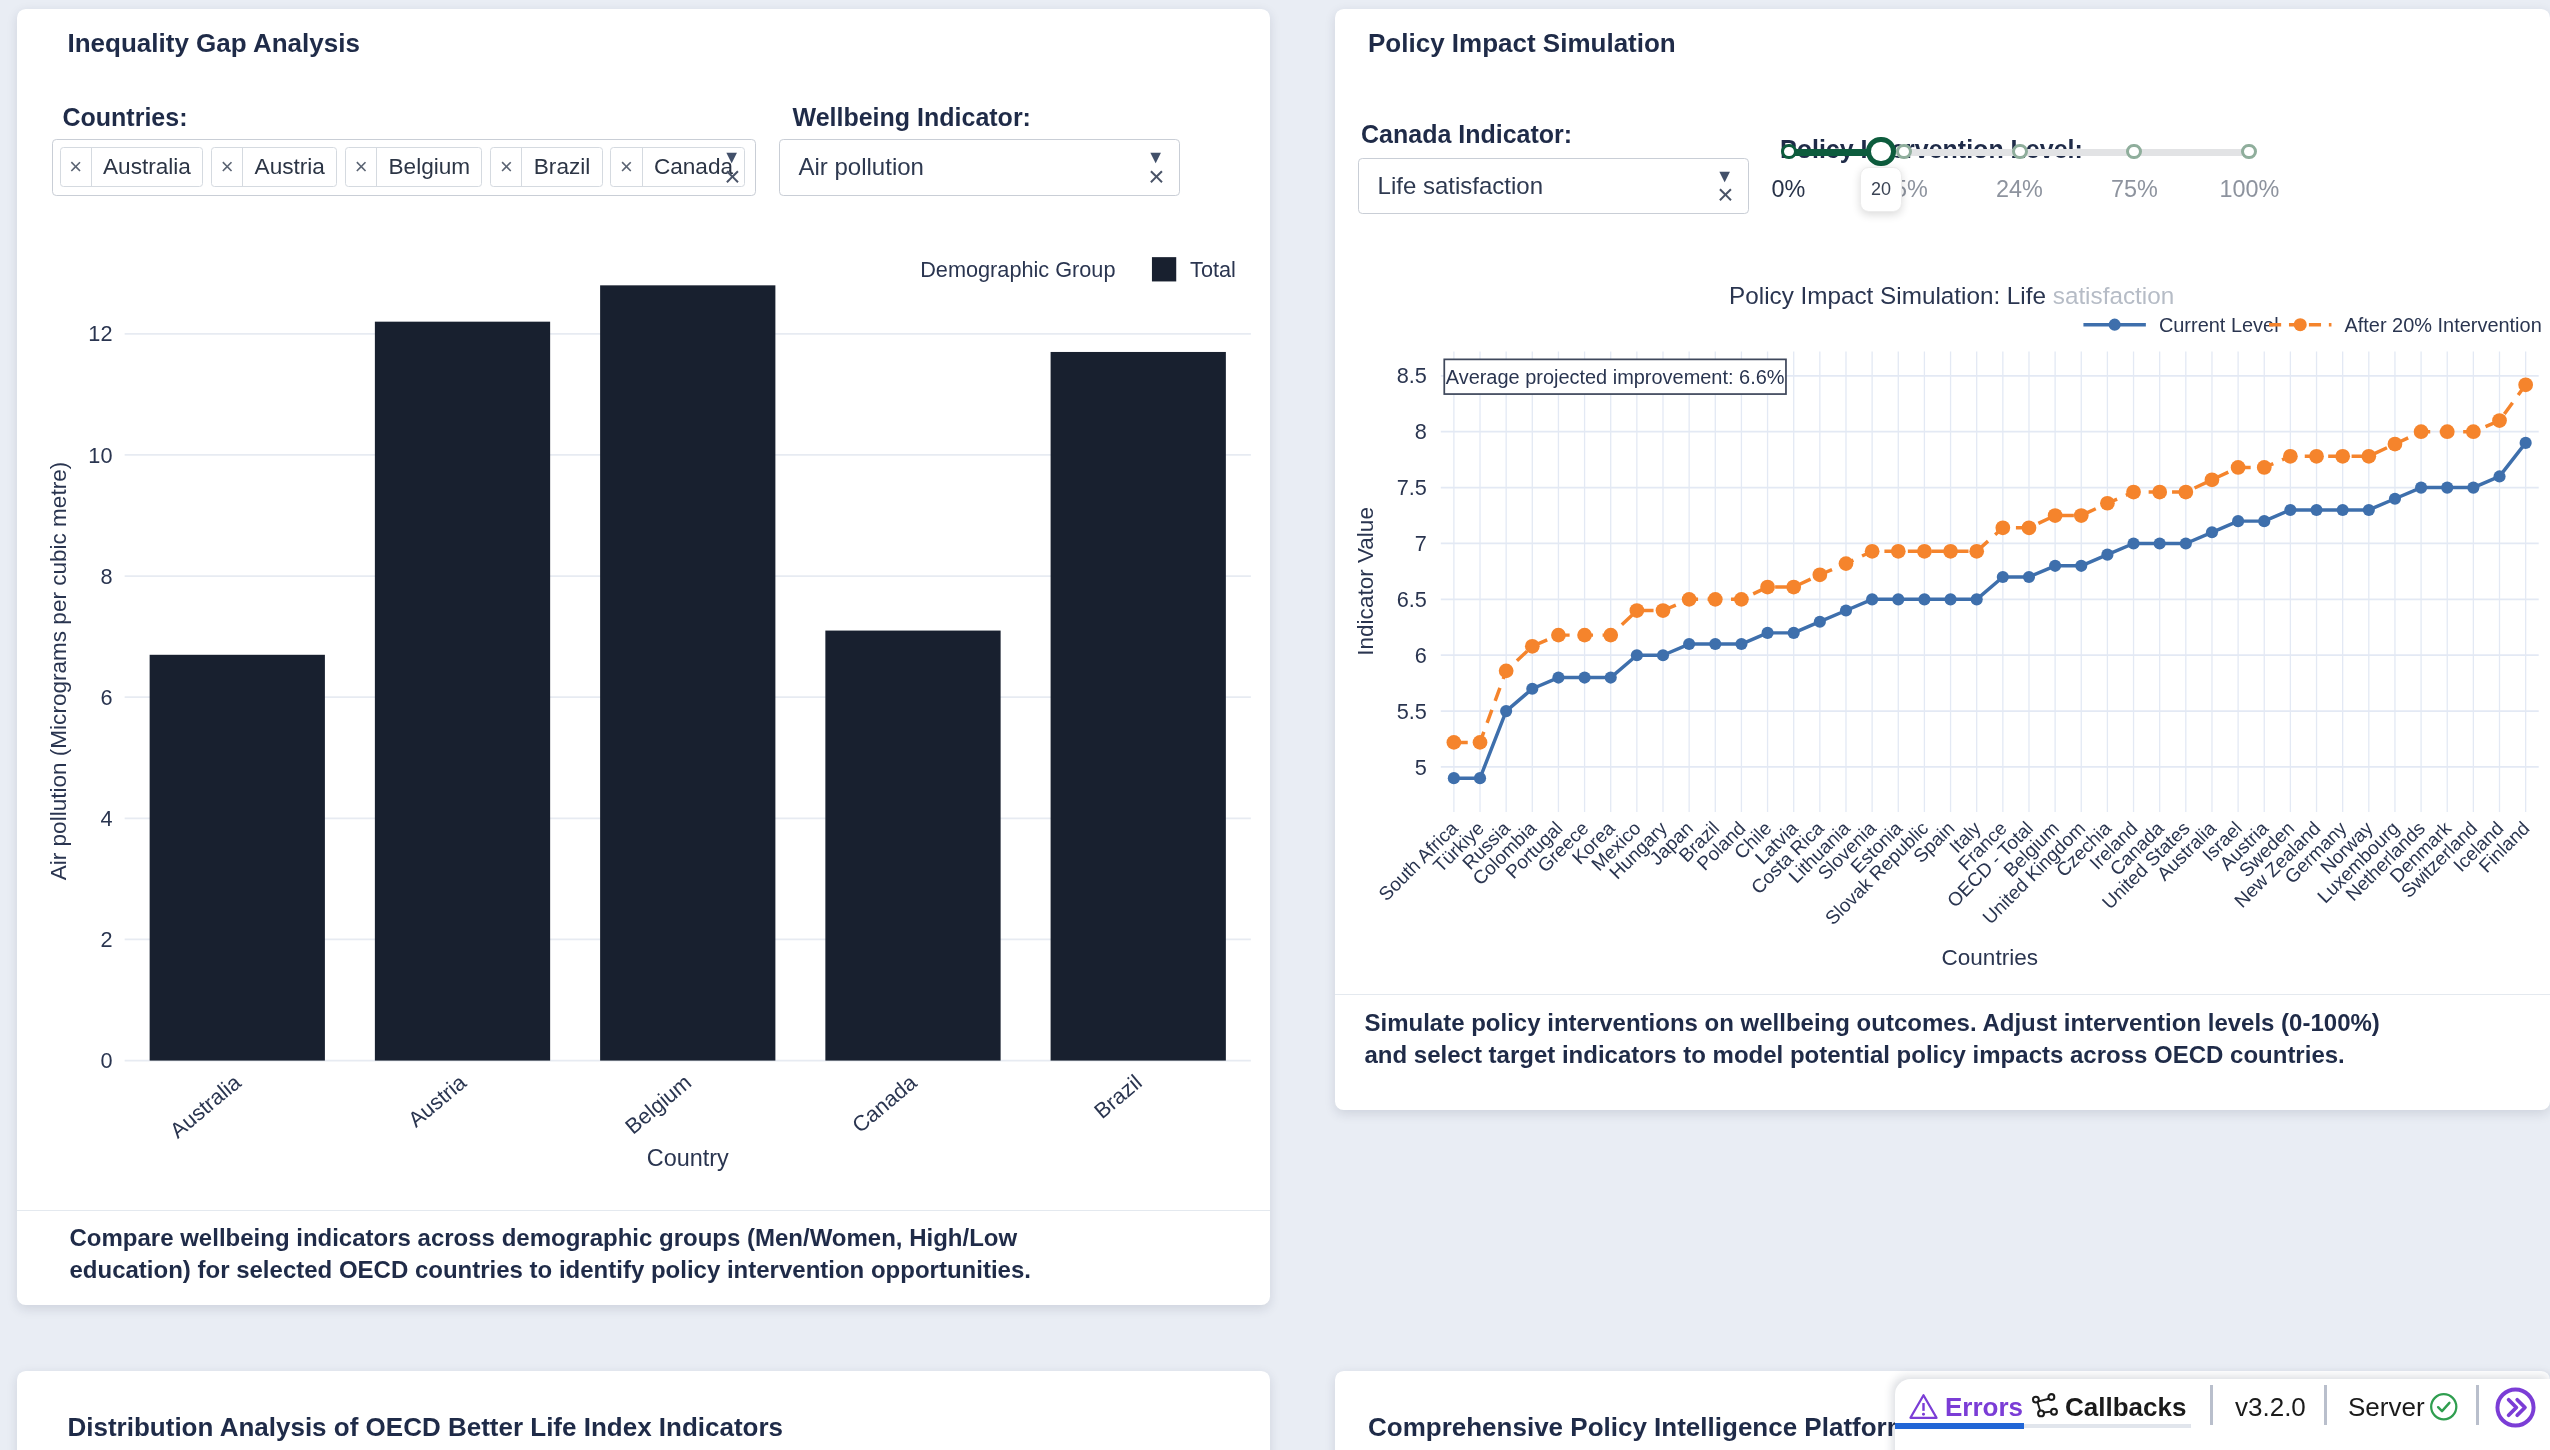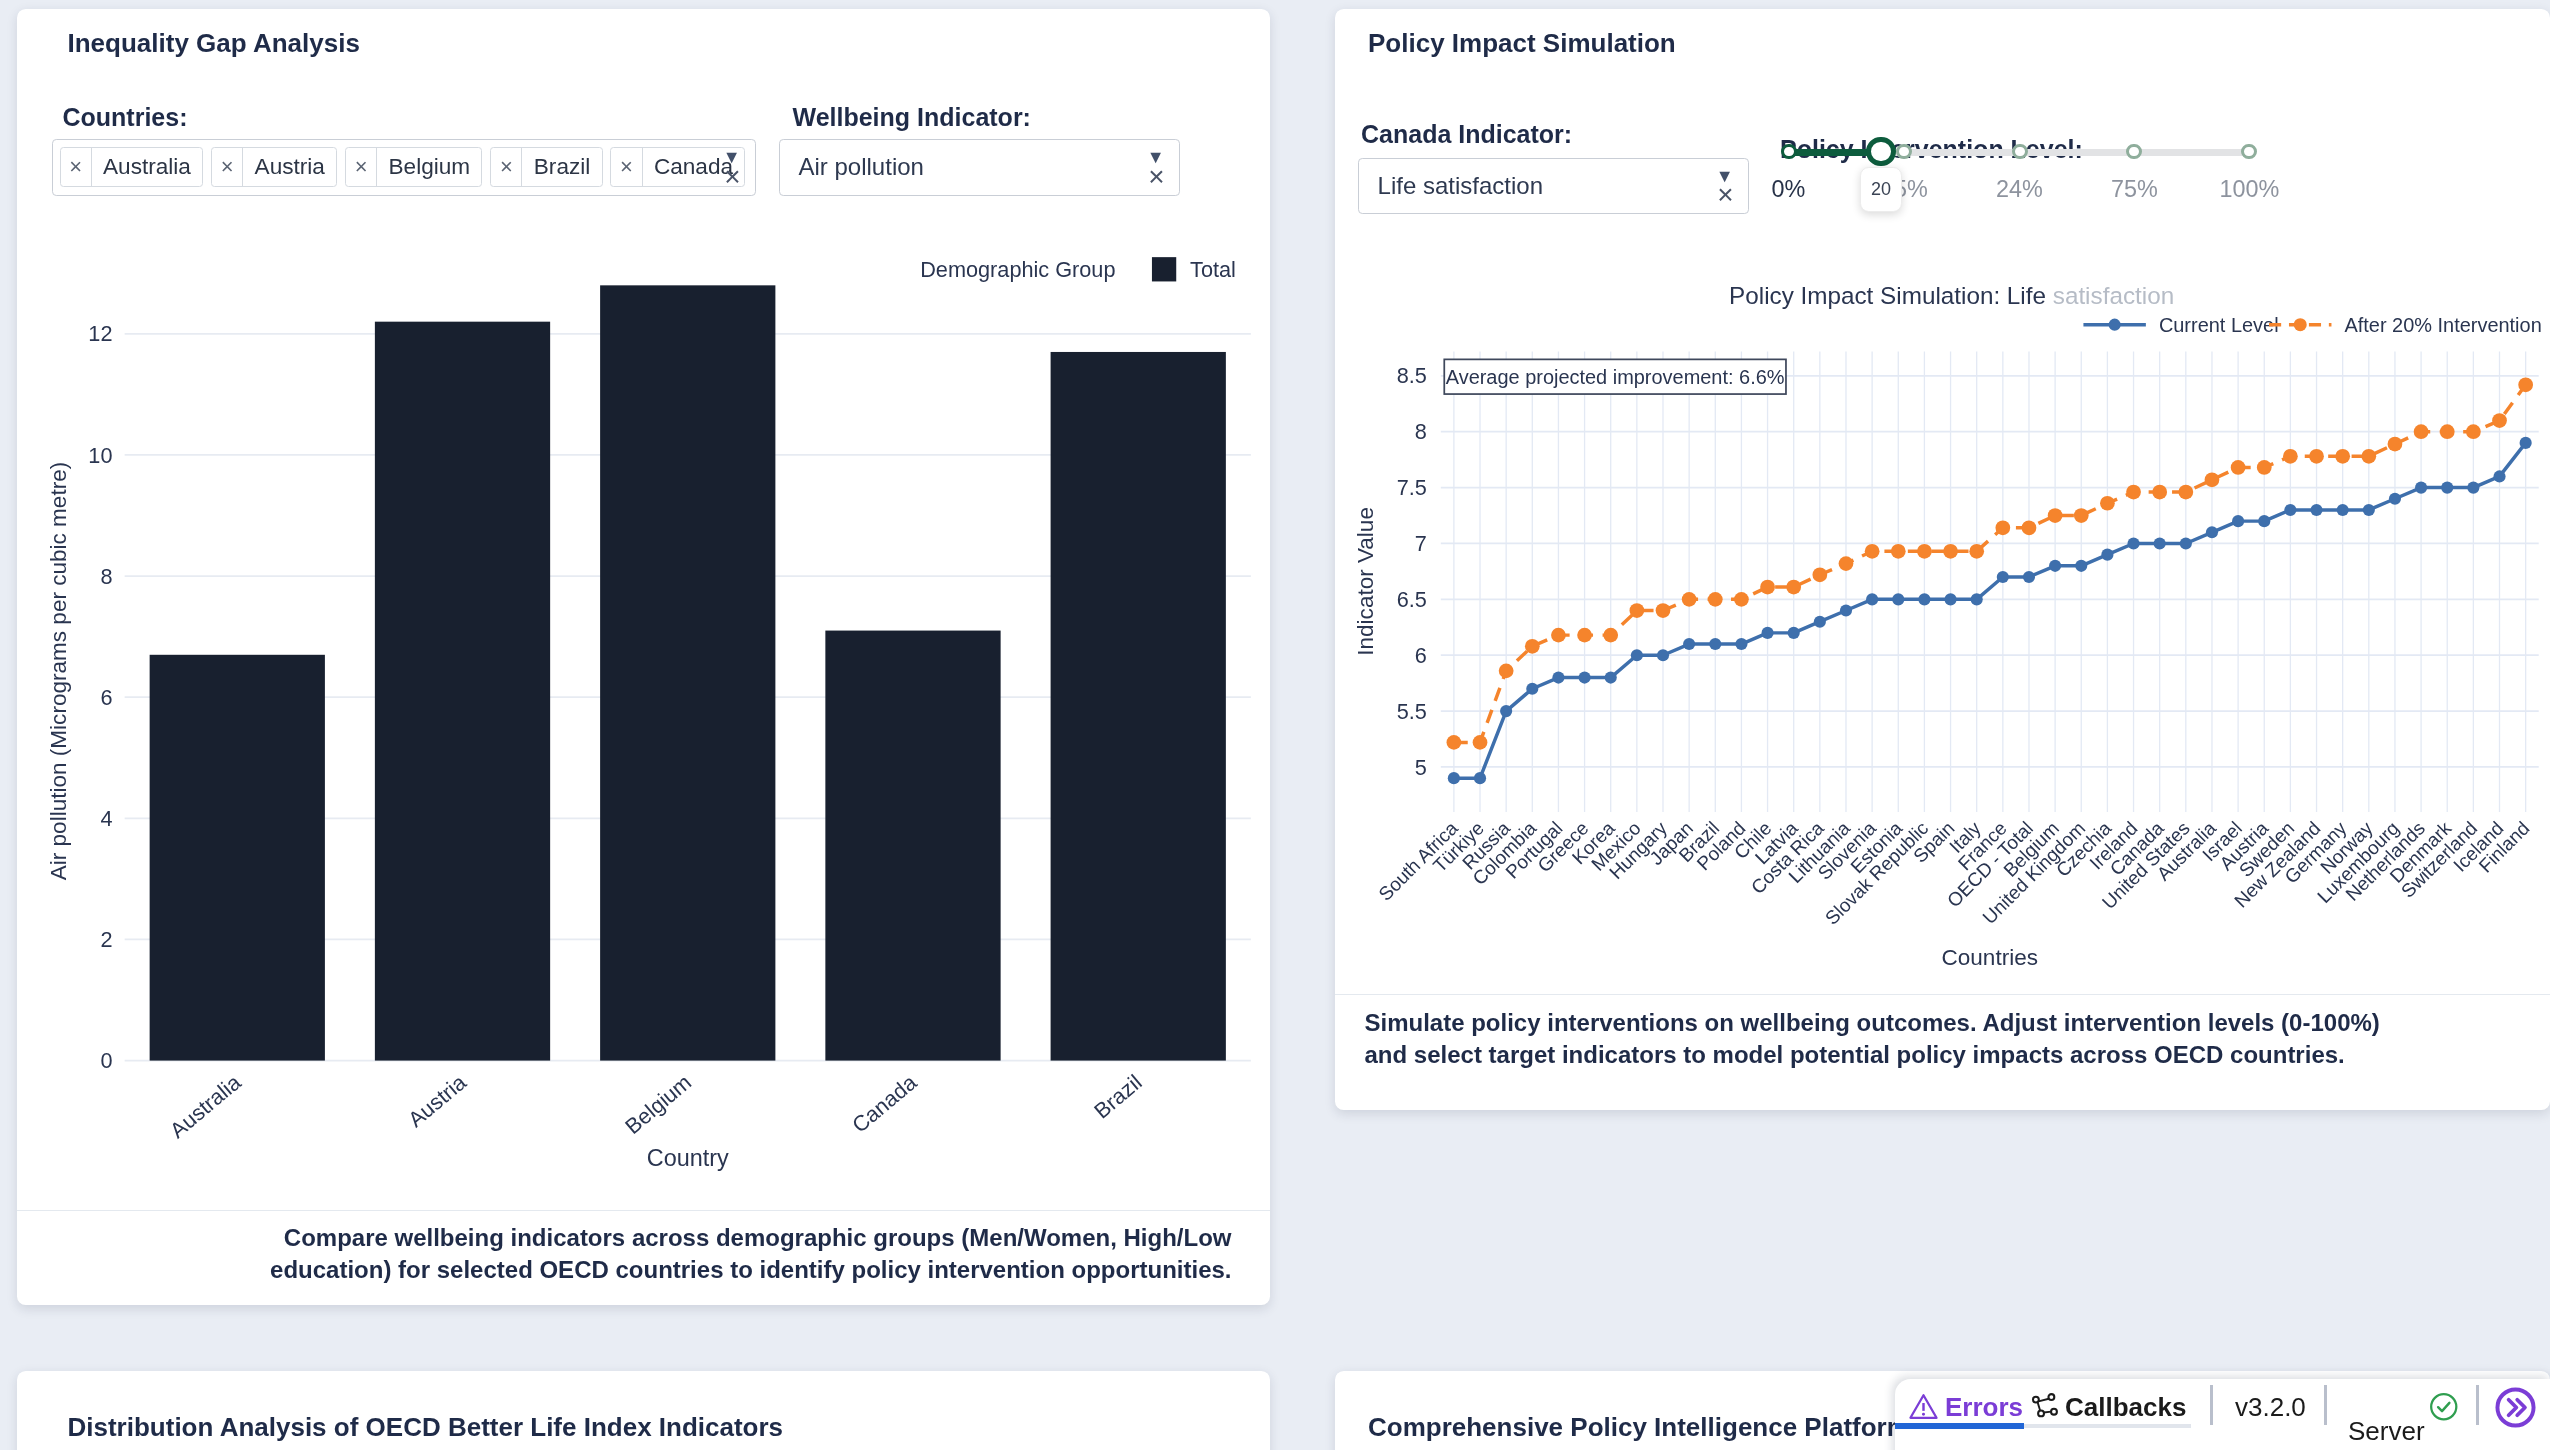--- a/index.html
+++ b/index.html
@@ -49,21 +49,21 @@
   .dbg-text { position:absolute; top:13px; font-size:26px; line-height:31px; color:#1b1b1b; }
   .dbg-divider { position:absolute; top:6px; width:2.6px; height:40px; background:#b9bfcc; }
 
   svg text { font-family:"Liberation Sans", sans-serif; }
 </style>
 </head>
 <body>
 
 <div id="root">
 
-  <section class="card" style="left:16.5px; top:8.7px; width:1253px; height:1296px;text-align:right;">
+  <section class="card" style="left:16.5px; top:8.7px; width:1253px; height:1296px;">
     <h2 class="panel-title" style="left:51px; top:19px;">Inequality Gap Analysis</h2>
 
     <div class="ctl-label" style="left:46px; top:94px;">Countries:</div>
 
     <div class="dd" style="left:35px; top:130px; width:704px; height:57px;">
       <div class="chips">
         <span class="chip">
             <span class="chip-x">×</span>
             <span class="chip-label">Australia</span>
           </span>
@@ -489,21 +489,21 @@
       <circle cx="14" cy="26" r="3.4" fill="none" stroke="#1b1b1b" stroke-width="2.4"></circle>
       <circle cx="29" cy="24" r="3.4" fill="none" stroke="#1b1b1b" stroke-width="2.4"></circle>
       <line x1="11" y1="12" x2="23" y2="9" stroke="#1b1b1b" stroke-width="2.2"></line>
       <line x1="10" y1="13" x2="13" y2="23" stroke="#1b1b1b" stroke-width="2.2"></line>
       <line x1="17" y1="25" x2="26" y2="24" stroke="#1b1b1b" stroke-width="2.2"></line>
     </svg>
     <span class="dbg-text" style="left:170px; font-weight:700;">Callbacks</span>
     <div class="dbg-divider" style="left:315px;"></div>
     <span class="dbg-text" style="left:340px;">v3.2.0</span>
     <div class="dbg-divider" style="left:429px;"></div>
-    <span class="dbg-text" style="left:453px;margin-top:24px;">Server</span>
+    <span class="dbg-text" style="left:453px;">Server</span>
     <svg style="position:absolute; left:534px; top:13px;" width="29.5" height="29.5" viewBox="0 0 34 34">
       <circle cx="17" cy="17" r="14.5" fill="none" stroke="#2f9e4f" stroke-width="2.6"></circle>
       <path d="M10.5 17.5 L15 22 L23.5 12.5" fill="none" stroke="#2f9e4f" stroke-width="2.8" stroke-linecap="round" stroke-linejoin="round"></path>
     </svg>
     <div class="dbg-divider" style="left:581px;"></div>
     <svg style="position:absolute; left:599px; top:7px;" width="43" height="43" viewBox="0 0 50 50">
       <circle cx="25" cy="25" r="21" fill="none" stroke="#7b3dd6" stroke-width="4.6"></circle>
       <path d="M17 16 L26 25 L17 34" fill="none" stroke="#7b3dd6" stroke-width="4.4" stroke-linecap="round" stroke-linejoin="round"></path>
       <path d="M27 16 L36 25 L27 34" fill="none" stroke="#7b3dd6" stroke-width="4.4" stroke-linecap="round" stroke-linejoin="round"></path>
     </svg>

